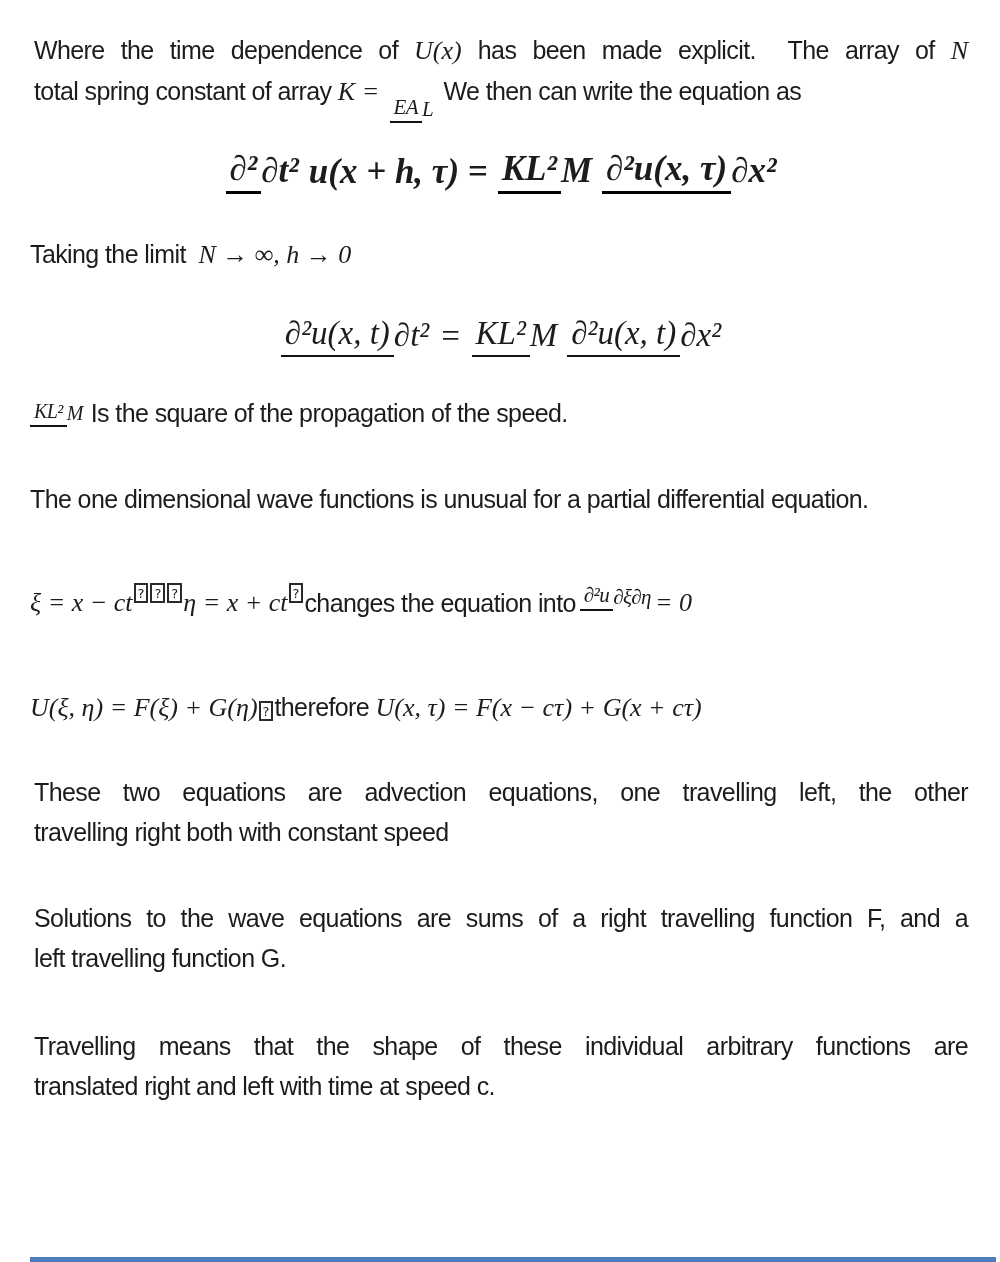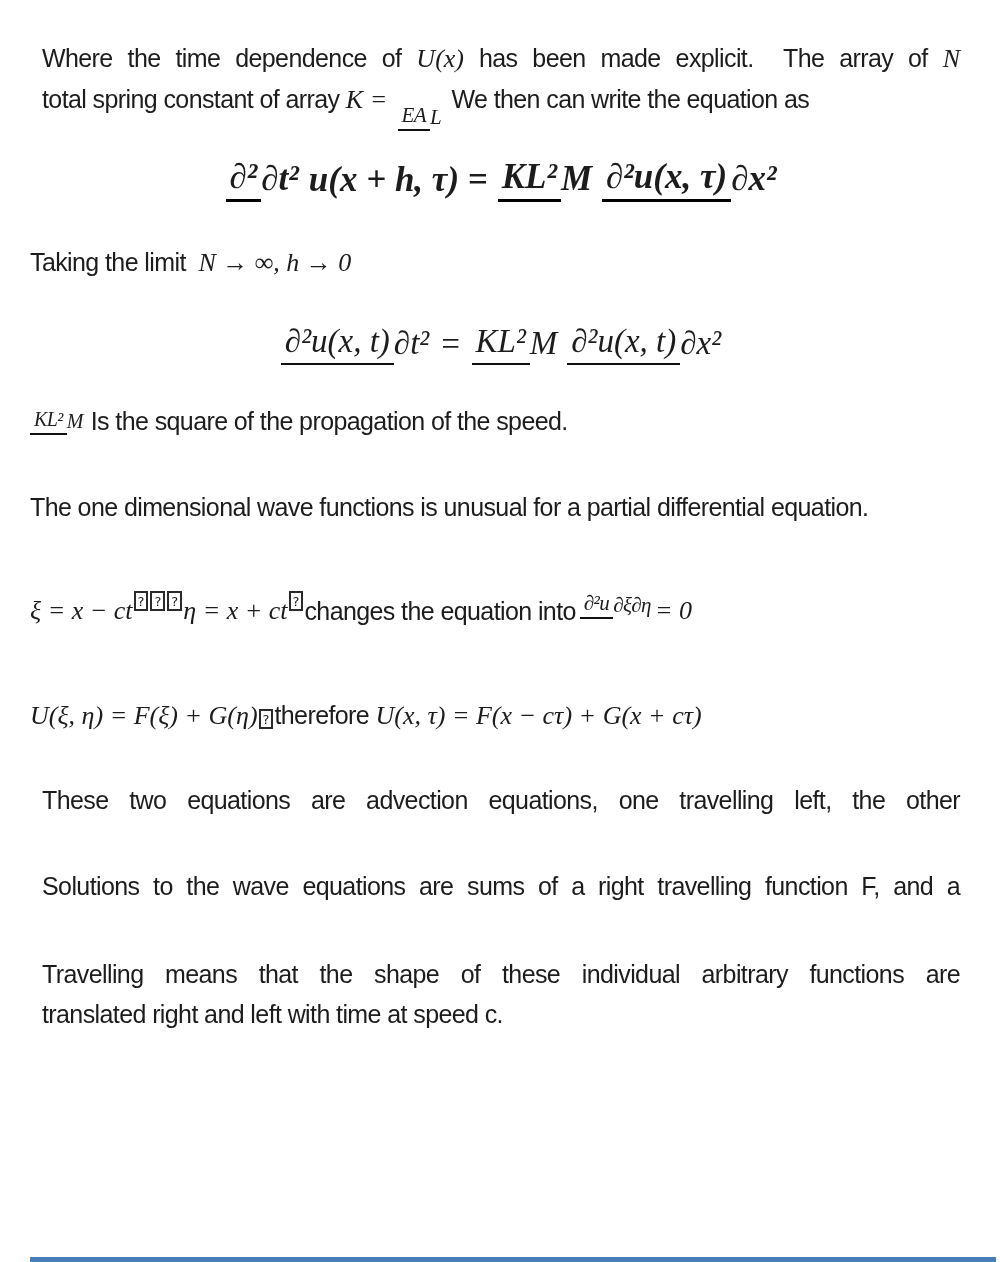--- a/index.html
+++ b/index.html
@@ -1,19 +1,19 @@
 <!DOCTYPE html>
 <html><head>
 <meta charset="utf-8">
 <style>
   html,body{margin:0;padding:0;background:#ffffff;}
   body{width:1000px;height:1262px;position:relative;overflow:hidden;
        font-family:"Liberation Sans","DejaVu Sans",sans-serif;color:#1c1c1c;}
   .doc{padding:26px 28px 0 30px;}
-  .para{margin:12px;}
+  .para{margin:4px;}
   .line{font-size:25px;letter-spacing:-0.6px;line-height:40px;}
   .jl{text-align:justify;text-align-last:justify;}
   .sans{font-family:"Liberation Sans","DejaVu Sans",sans-serif;}
   .math{font-family:"Liberation Serif","DejaVu Serif",serif;font-style:italic;letter-spacing:0;}
   .line .math{font-size:26px;}
   
   .frac{display:inline-flex;flex-direction:row;align-items:stretch;text-align:center;
         vertical-align:middle;line-height:1.15;
         font-family:"Liberation Serif","DejaVu Serif",serif;font-style:italic;}
   .frac .num{border-bottom:2px solid #111;padding:0 4px 2px;}
@@ -109,24 +109,26 @@
         <span class="num">∂²u</span>
         <span class="den">∂ξ∂η</span>
       </span>
       <span class="math">= 0</span>
     </div>
 
   <div class="line uline"><span class="math">U(ξ, η) = F(ξ) + G(η)</span><span class="tofu">?</span><span class="sans">therefore </span><span class="math">U(x, τ) = F(x − cτ) + G(x + cτ)</span></div>
 
   <div class="para p3">
     <div class="line jl"><span class="sans">These two equations are advection equations, one travelling left, the other</span></div>
+    <div class="line"><span class="sans">travelling right both with constant speed</span></div>
   </div>
 
   <div class="para p4">
     <div class="line jl"><span class="sans">Solutions to the wave equations are sums of a right travelling function F, and a</span></div>
+    <div class="line"><span class="sans">left travelling function G.</span></div>
   </div>
 
   <div class="para p5">
     <div class="line jl"><span class="sans">Travelling means that the shape of these individual arbitrary functions are</span></div>
     <div class="line"><span class="sans">translated right and left with time at speed c.</span></div>
   </div>
 
 </div>
 
 <div class="accent-line" style="background: rgb(74, 126, 187);"></div>

